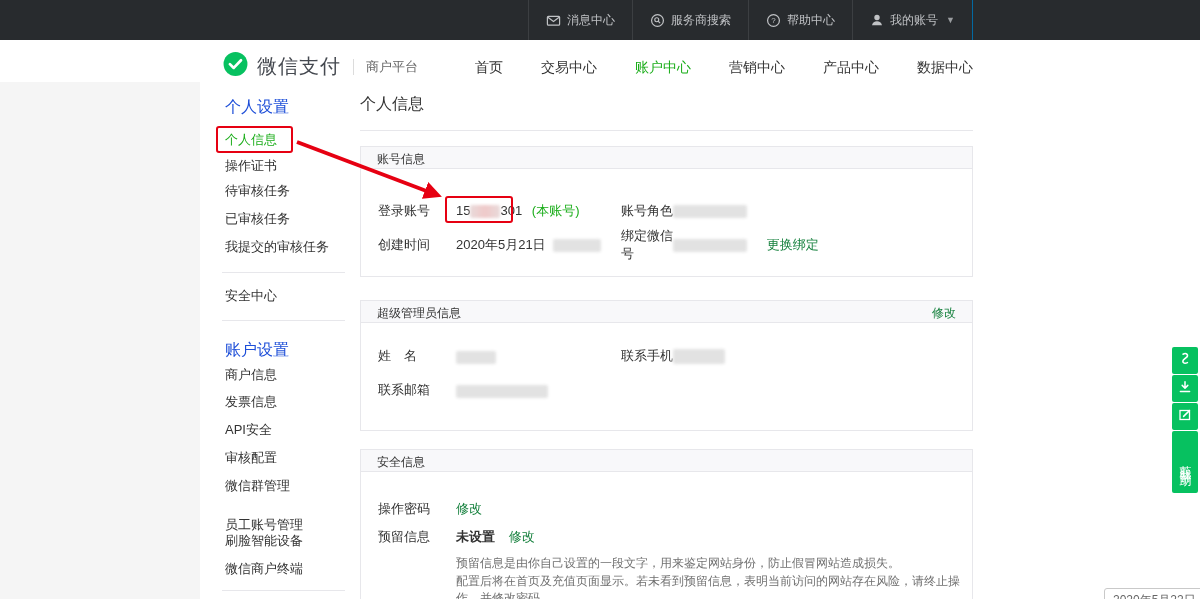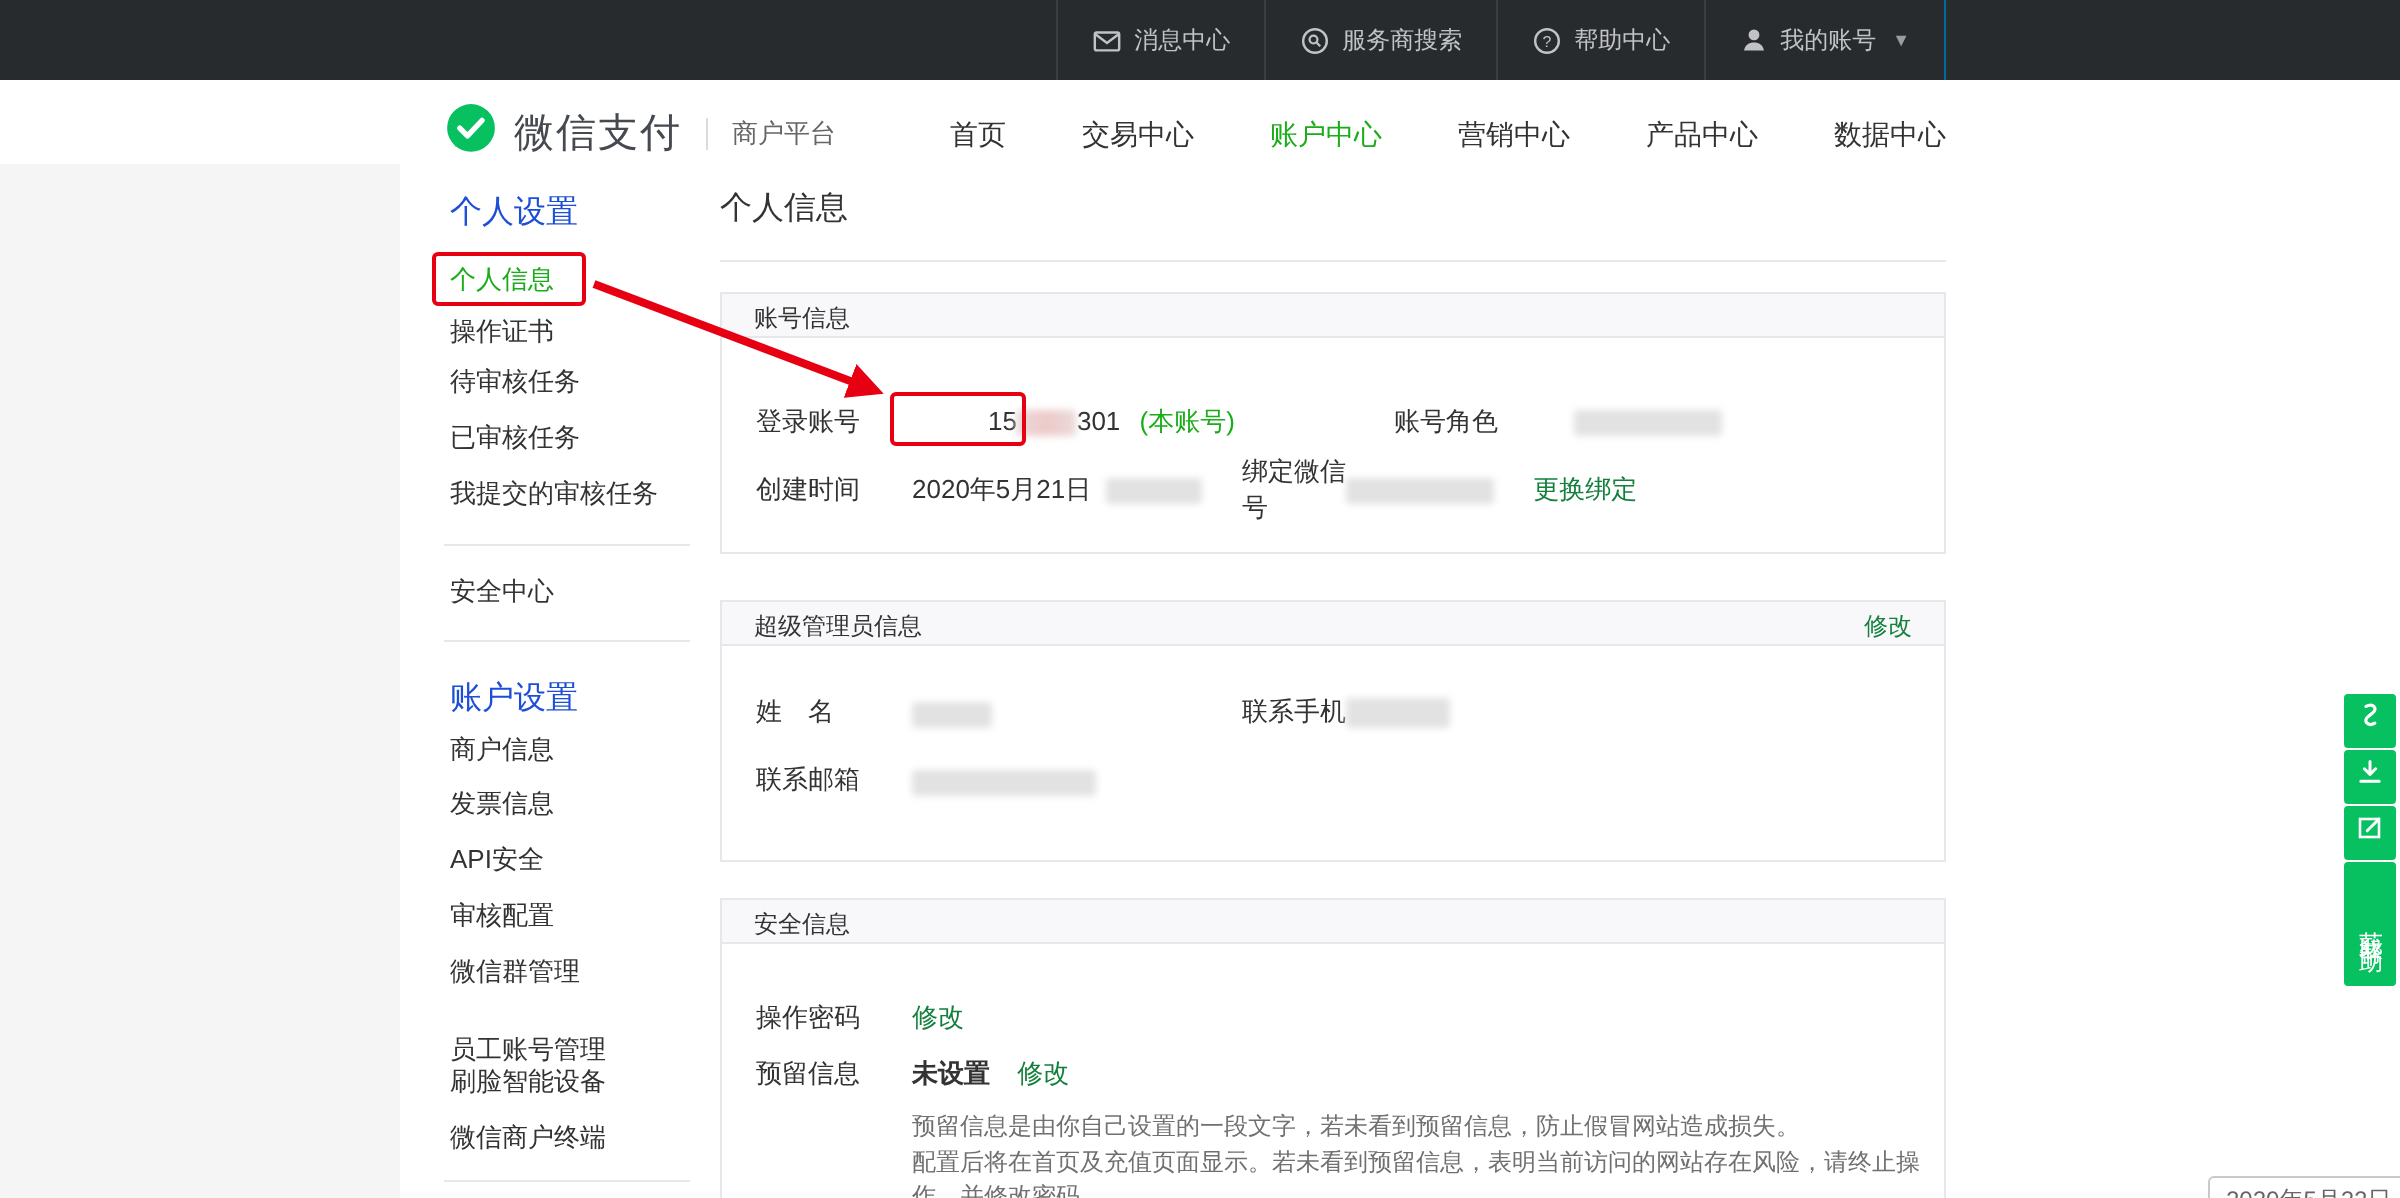--- a/index.html
+++ b/index.html
@@ -171,21 +171,21 @@
 
   <div class="main">
     <div class="page-title">个人信息</div>
     <div class="title-hr"></div>
 
     <div class="box" style="top:64px;height:131px;">
       <div class="box-head">
         <span>账号信息</span>
       </div>
       <div style="padding-top:25px;">
-        <div class="row" style="height:33px;gap:38px;">
+        <div class="row" style="height:33px;">
           <span class="lbl">登录账号</span>
           <span class="val">
             <span>15</span><span class="blur pink" style="width:30px;"></span><span>301</span>
             <span class="green-note">(本账号)</span>
           </span>
           <span class="lbl">账号角色</span>
           <span class="val"><span class="blur" style="width:74px;"></span></span>
         </div>
         <div class="row" style="height:33px;">
           <span class="lbl">创建时间</span>
@@ -231,21 +231,21 @@
           <span class="val"><span class="link">修改</span></span>
         </div>
         <div class="row" style="height:28px;">
           <span class="lbl">预留信息</span>
           <span class="val">
             <span style="font-weight:bold;">未设置</span>
             <span class="link" style="margin-left:10px;">修改</span>
           </span>
         </div>
         <div class="desc">
-          <div>预留信息是由你自己设置的一段文字，若未看到预留信息，防止假冒网站造成损失。</div>
+          <div>预留信息是由你自己设置的一段文字，用来鉴定网站身份，防止假冒网站造成损失。</div>
           <div>配置后将在首页及充值页面显示。若未看到预留信息，表明当前访问的网站存在风险，请终止操作，并修改密码。</div>
 
         </div>
       </div>
     </div>
   </div>
 
   <div class="anno-box" style="left:216px;top:44px;width:77px;height:27px;"></div>
   <div class="anno-box" style="left:445px;top:114px;width:68px;height:27px;"></div>
   <svg class="anno-svg" width="1200" height="517">

